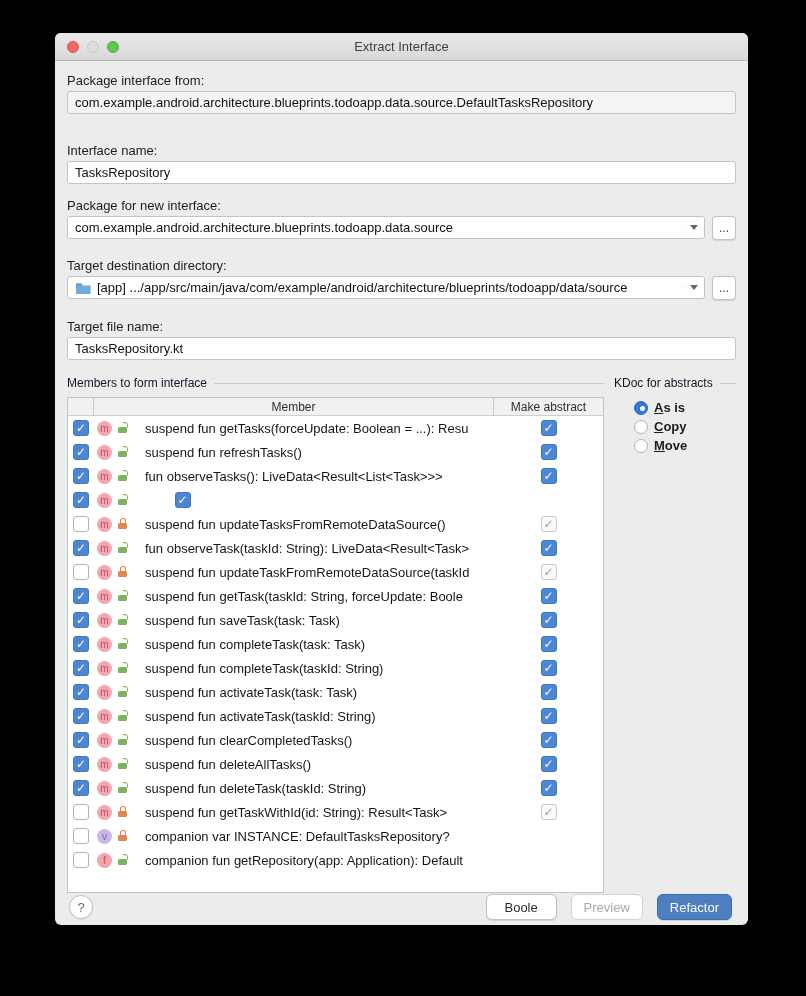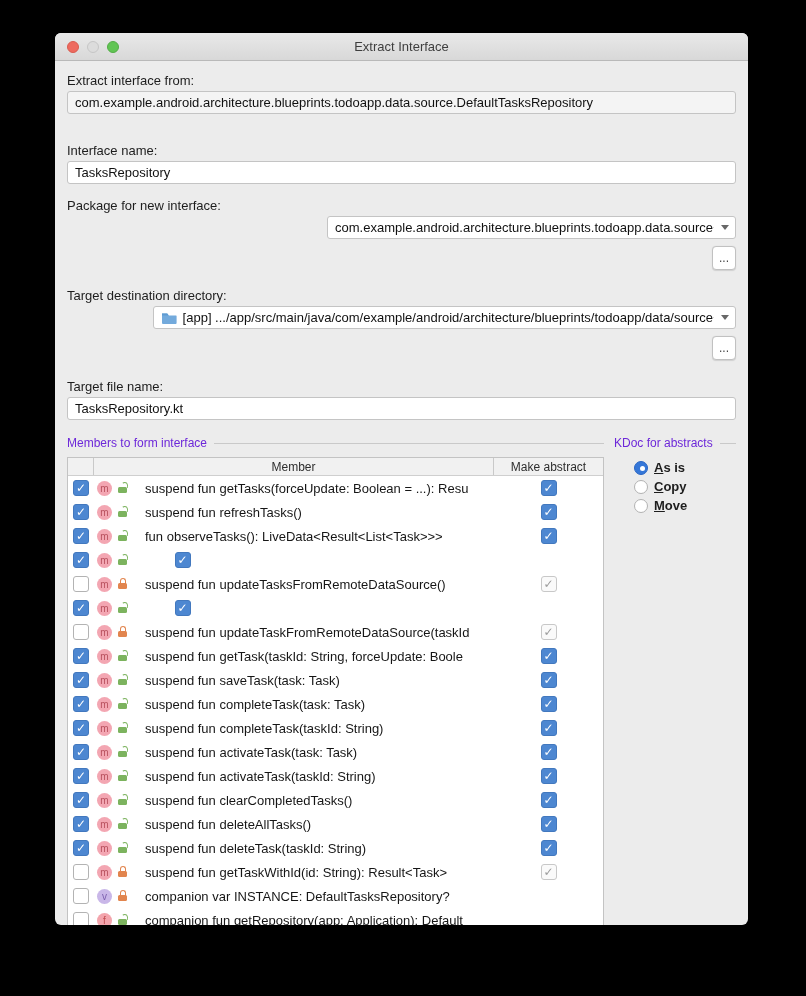--- a/index.html
+++ b/index.html
@@ -28,33 +28,33 @@
     background:#fff; border:1px solid #c4c4c4; border-radius:3px;
     height:23px; display:flex; align-items:center; padding:10px 7px;
     font-size:13px; color:#111; white-space:nowrap; overflow:hidden;
   }
   .field { background:#f4f4f4; }
   .combo { padding-right:0; }
   .combo .cval { flex:1 1 auto; overflow:hidden; white-space:nowrap; }
   .combo .arrowbox { flex:0 0 22px; align-self:stretch; border-left:1px solid #d8d8d8;
     display:flex; align-items:center; justify-content:center; }
   .tri { width:0; height:0; border-left:4px solid transparent; border-right:4px solid transparent; border-top:5px solid #676767; }
-  .rowline { display:flex; align-items:flex-end; gap:7px;flex-direction:column; }
+  .rowline { display:flex; align-items:flex-start; gap:7px; }
   .rowline .grow { flex:1 1 auto; }
   .browse { flex:0 0 24px; width:24px; height:24px; background:#fff; border:1px solid #c1c1c1;
     border-radius:4px; font-size:12px; color:#444; display:flex; align-items:center; justify-content:center;
     box-shadow:0 .5px 1px rgba(0,0,0,.12); }
   .foldericon { flex:0 0 16px; margin-right:6px; display:flex; }
 
   
   .groups { display:flex; margin-top:16px; }
   .members-col { width:537px; flex:0 0 537px; }
   .kdoc-col { flex:1 1 auto; margin-left:10px; }
   .ghead { display:flex; align-items:center; }
-  .ghead .gl { font-size:12px; color:#6d28d9; white-space:nowrap; }
+  .ghead .gl { font-size:12px; color:#0f172a; white-space:nowrap; }
   .ghead .hr { flex:1 1 auto; height:1px; background:#c9c9c9; margin-left:7px; }
 
   
   .table { margin-top:7px; height:496px; background:#fff; border:1px solid #c3c3c3; display:flex; flex-direction:column; }
   .thead { flex:0 0 18px; background:#f1f1f1; border-bottom:1px solid #cfcfcf;
     display:flex; font-size:12px; color:#2e2e2e; align-items:center; }
   .thead .c1 { flex:0 0 26px; border-right:1px solid #c9c9c9; align-self:stretch; }
   .thead .c2 { flex:1 1 auto; text-align:center; border-right:1px solid #c9c9c9; align-self:stretch; display:flex; align-items:center; justify-content:center; }
   .thead .c3 { flex:0 0 109px; text-align:center; }
   .trow { height:24px; display:flex; align-items:center; padding-left:5px; }
@@ -115,21 +115,21 @@
   <div class="titlebar">
     <div class="lights">
       <span class="light close"></span>
       <span class="light min"></span>
       <span class="light zoom"></span>
     </div>
     <span class="title">Extract Interface</span>
   </div>
 
   <div class="content">
-    <div class="lbl mt12">Extract interface from:</div>
+    <div class="lbl mt12">Package interface from:</div>
     <div class="field mt3">com.example.android.architecture.blueprints.todoapp.data.source.DefaultTasksRepository</div>
 
     <div class="lbl mt29">Interface name:</div>
     <div class="input mt3">TasksRepository</div>
 
     <div class="lbl mt14">Package for new interface:</div>
     <div class="rowline mt3">
       <div class="combo grow">
         <span class="cval">com.example.android.architecture.blueprints.todoapp.data.source</span>
         <span class="arrowbox">
@@ -213,20 +213,21 @@
     <span class="lock closed"></span>
     <span class="sig">suspend fun updateTasksFromRemoteDataSource()</span>
     <span class="abscell">
                   <span class="cb disabled-checked"></span>
                 </span>
   </div>
               <div class="trow">
     <span class="cb checked"></span>
     <span class="badge badge-m">m</span>
     <span class="lock open"></span>
+    <span class="sig">fun observeTask(taskId: String): LiveData&lt;Result&lt;Task&gt;</span>
     <span class="abscell">
                   <span class="cb checked"></span>
                 </span>
   </div>
               <div class="trow">
     <span class="cb unchecked"></span>
     <span class="badge badge-m">m</span>
     <span class="lock closed"></span>
     <span class="sig">suspend fun updateTaskFromRemoteDataSource(taskId</span>
     <span class="abscell">

